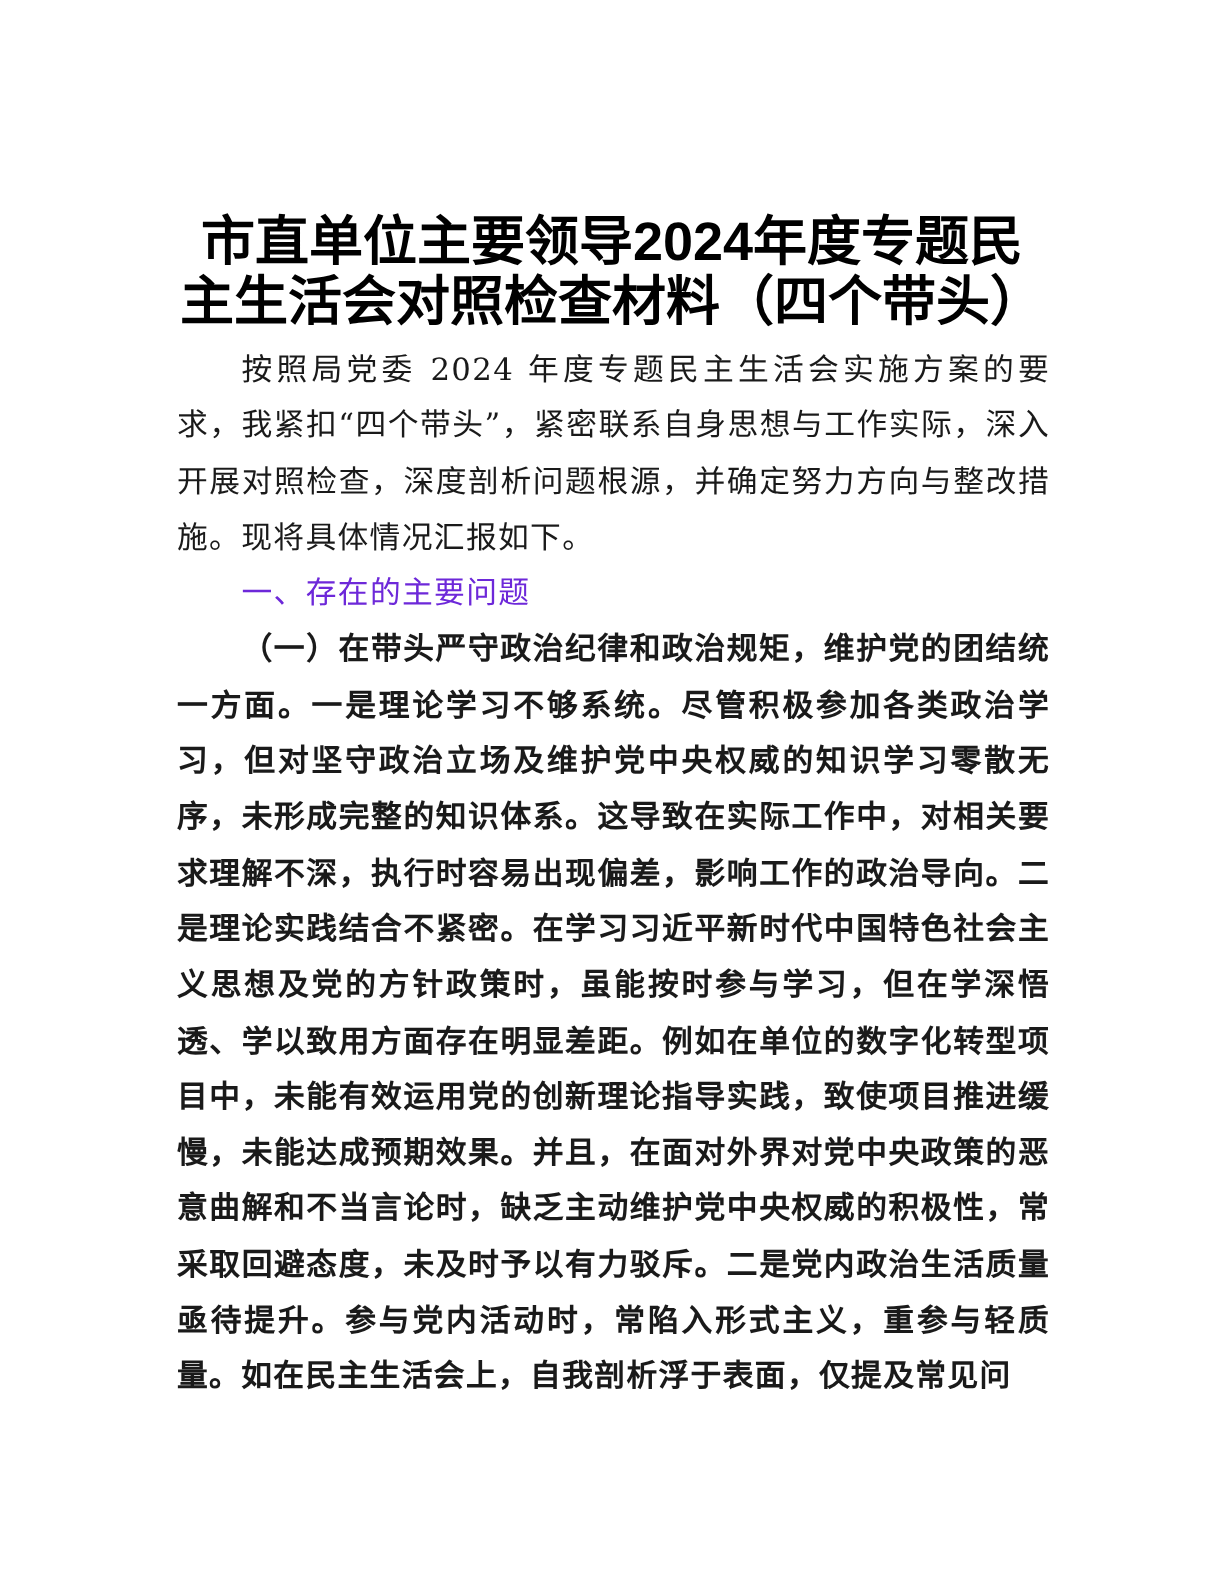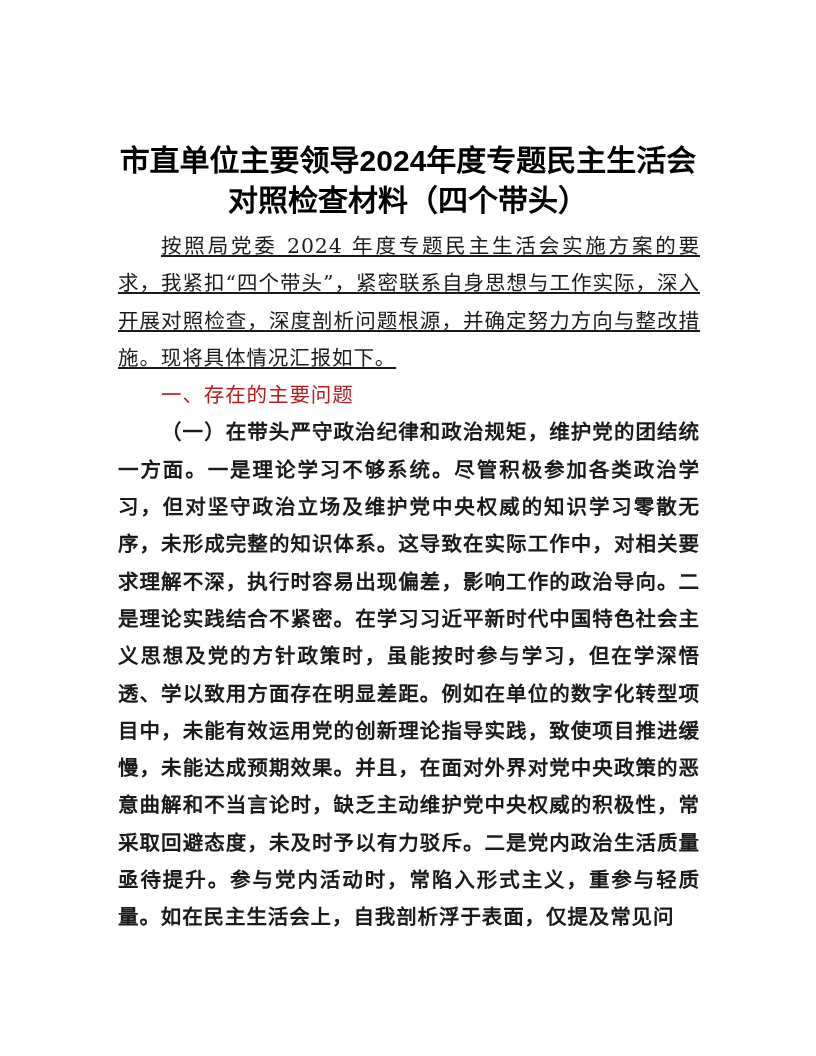--- a/index.html
+++ b/index.html
@@ -31,21 +31,21 @@
 
   .doc-title {
     margin: 0;
     padding: 0;
     position: absolute;
     left: 118px;
     top: 141px;
     width: 580px;
     font-family: "Liberation Sans", "DejaVu Sans", sans-serif;
     font-weight: bold;
-    font-size: 30px;
+    font-size: 36px;
     line-height: 40px;
     text-align: center;
     letter-spacing: 0px;
     color: #000000;
   }
 
   .body-block {
     position: absolute;
     left: 118px;
     top: 228px;
@@ -61,21 +61,20 @@
     text-align: justify;
     text-align-last: left;
     text-justify: inter-ideograph;
     letter-spacing: 0.9px;
     color: #1a1a1a;
     word-break: break-all;
   }
 
   p.indent2 {
     text-indent: 43px;
-    text-decoration: underline;
   }
 
   p.heading-num {
     text-indent: 43px;
   }
 
   p.sub-head {
     text-indent: 43px;
     font-weight: bold;
   }
@@ -84,19 +83,19 @@
 <body style="background: rgb(255, 255, 255);">
 
 <div class="page">
 
   <h1 class="doc-title">市直单位主要领导2024年度专题民主生活会对照检查材料（四个带头）</h1>
 
   <div class="body-block">
 
     <p class="para indent2" style="color: rgb(26, 26, 26);">按照局党委 2024 年度专题民主生活会实施方案的要求，我紧扣“四个带头”，紧密联系自身思想与工作实际，深入开展对照检查，深度剖析问题根源，并确定努力方向与整改措施。现将具体情况汇报如下。</p>
 
-    <p class="para heading-num" style="color: #b91c1c;">一、存在的主要问题</p>
+    <p class="para heading-num" style="color: #6d28d9;">一、存在的主要问题</p>
 
     <p class="para sub-head" style="color: rgb(26, 26, 26);">（一）在带头严守政治纪律和政治规矩，维护党的团结统一方面。一是理论学习不够系统。尽管积极参加各类政治学习，但对坚守政治立场及维护党中央权威的知识学习零散无序，未形成完整的知识体系。这导致在实际工作中，对相关要求理解不深，执行时容易出现偏差，影响工作的政治导向。二是理论实践结合不紧密。在学习习近平新时代中国特色社会主义思想及党的方针政策时，虽能按时参与学习，但在学深悟透、学以致用方面存在明显差距。例如在单位的数字化转型项目中，未能有效运用党的创新理论指导实践，致使项目推进缓慢，未能达成预期效果。并且，在面对外界对党中央政策的恶意曲解和不当言论时，缺乏主动维护党中央权威的积极性，常采取回避态度，未及时予以有力驳斥。二是党内政治生活质量亟待提升。参与党内活动时，常陷入形式主义，重参与轻质量。如在民主生活会上，自我剖析浮于表面，仅提及常见问</p>
 
   </div>
 
 </div>
 
 </body></html>

